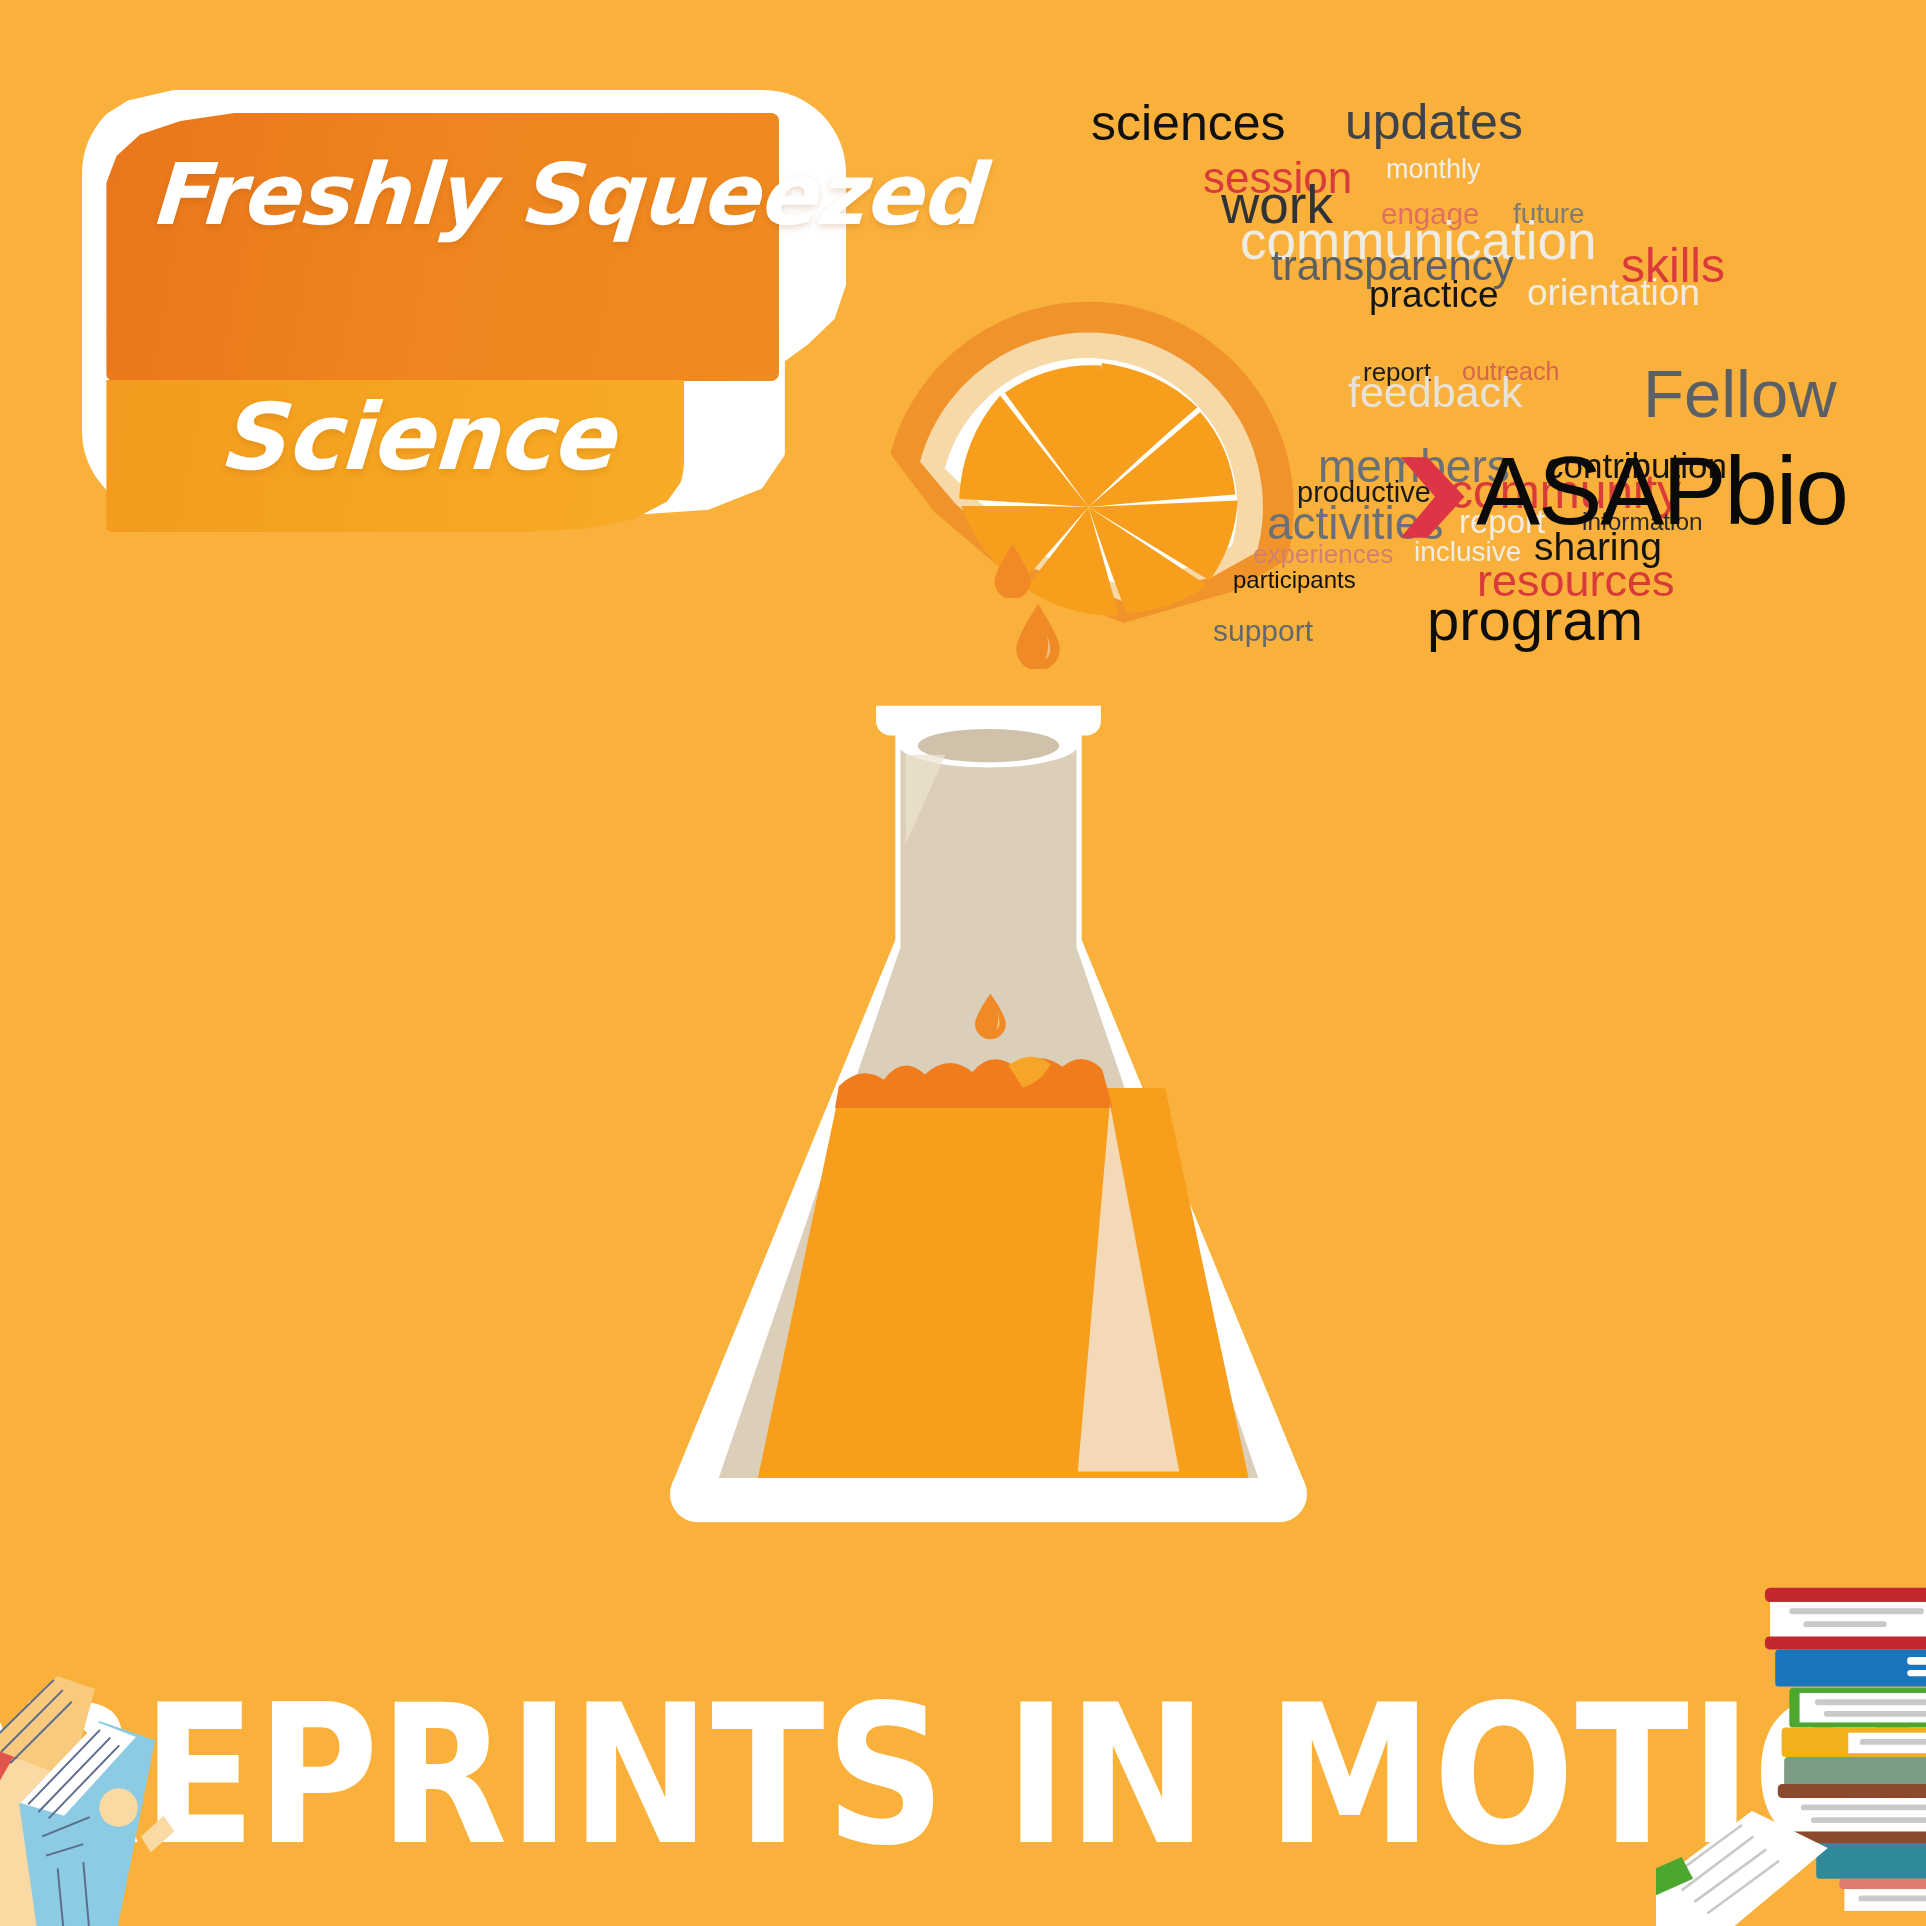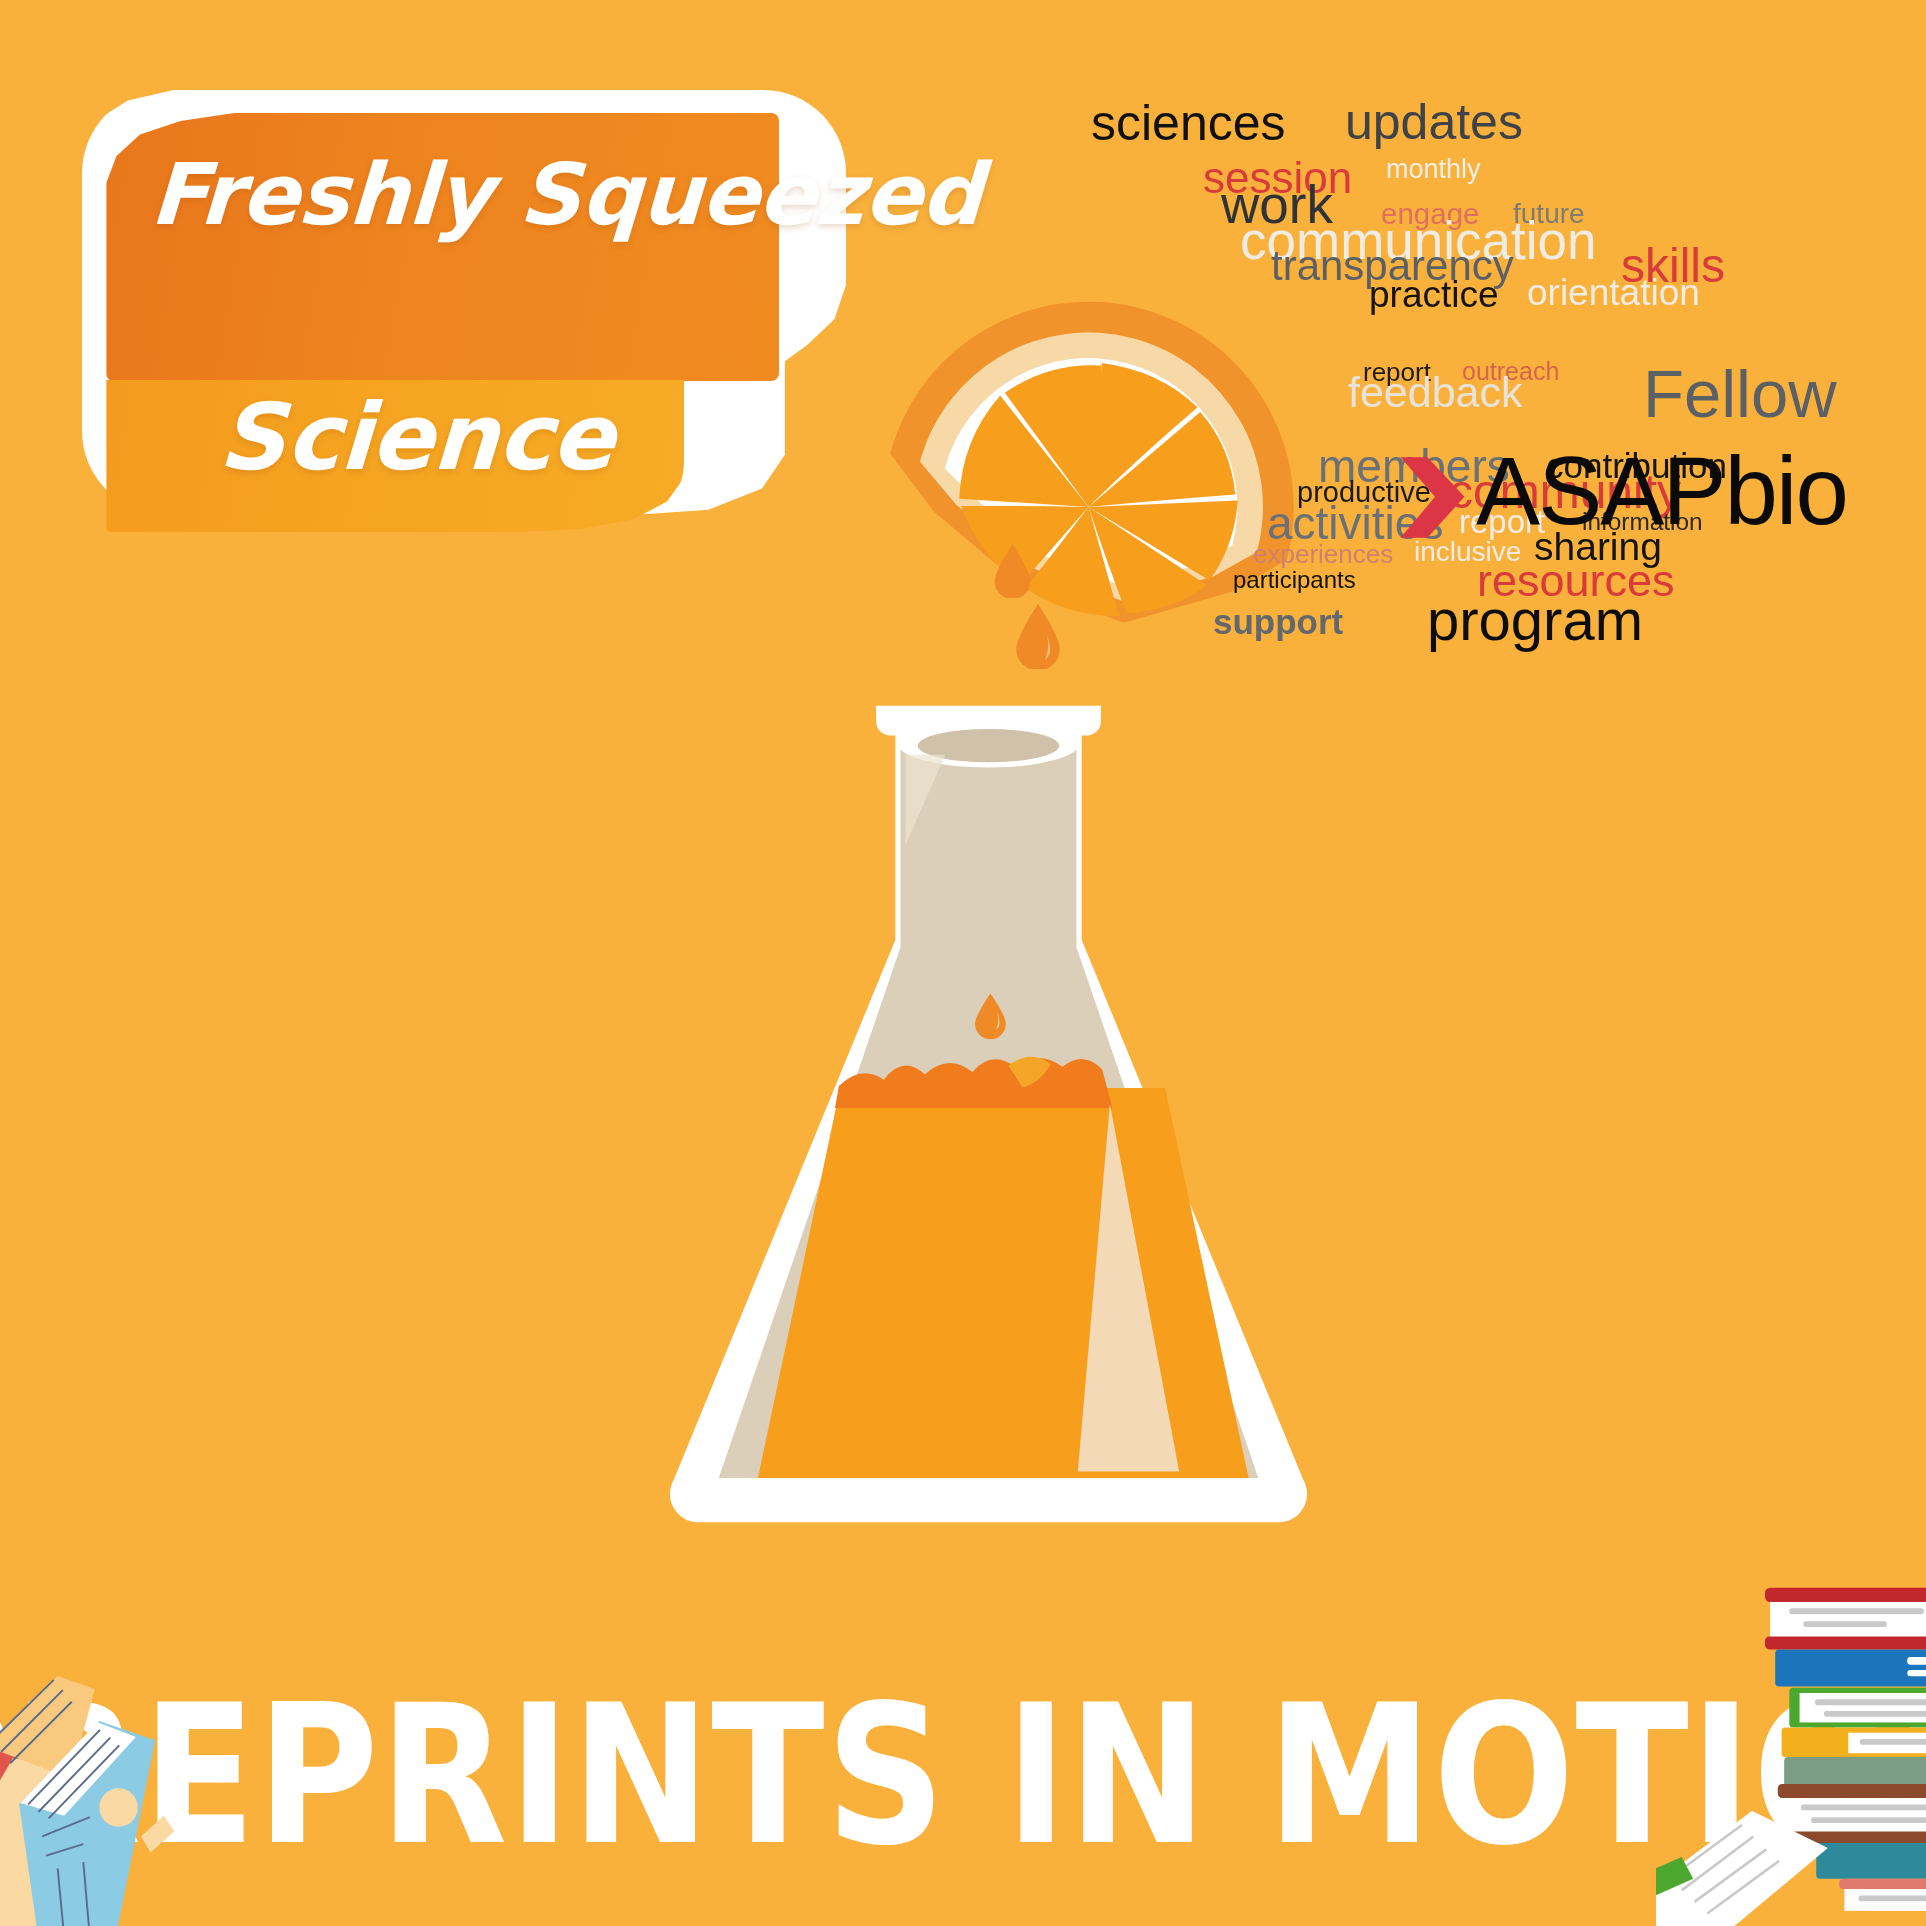--- a/index.html
+++ b/index.html
@@ -204,21 +204,21 @@
       <span class="w" style="left: 206px; top: 395px; font-size: 29px; color: rgb(26, 26, 26); font-weight: 400;">productive</span>
       <span class="w" style="left: 358px; top: 385px; font-size: 48px; color: rgb(217, 58, 58); font-weight: 400;">community</span>
       <span class="w" style="left: 176px; top: 417px; font-size: 46px; color: rgb(106, 112, 119); font-weight: 400;">activities</span>
       <span class="w" style="left: 368px; top: 422px; font-size: 33px; color: rgb(241, 237, 229); font-weight: 400;">report</span>
       <span class="w" style="left: 491px; top: 427px; font-size: 24.4px; color: rgb(42, 42, 42); font-weight: 400;">information</span>
       <span class="w" style="left: 162px; top: 458px; font-size: 26px; color: rgb(208, 128, 112); font-weight: 400;">experiences</span>
       <span class="w" style="left: 323px; top: 455px; font-size: 28px; color: rgb(239, 236, 228); font-weight: 400;">inclusive</span>
       <span class="w" style="left: 443px; top: 444px; font-size: 39px; color: rgb(19, 19, 19); font-weight: 400;">sharing</span>
       <span class="w" style="left: 142px; top: 485px; font-size: 24px; color: rgb(17, 17, 17); font-weight: 400;">participants</span>
       <span class="w" style="left: 386px; top: 475px; font-size: 45px; color: rgb(217, 58, 58); font-weight: 400;">resources</span>
-      <span class="w" style="left: 122px; top: 521px; font-size: 35px; color: rgb(98, 104, 110); font-weight: 700;">support</span>
+      <span class="w" style="left: 122px; top: 533px; font-size: 30px; color: rgb(98, 104, 110); font-weight: 400;">support</span>
       <span class="w" style="left: 336px; top: 508px; font-size: 58px; color: rgb(13, 13, 13); font-weight: 400;">program</span>
       <div class="asapbio" id="asapbio-logo">
     <svg class="asap-arrow" viewBox="0 0 108 130">
       <path d="M4 2 L46 2 L104 64 L46 128 L4 128 L58 64 Z" fill="#DC3545"></path>
     </svg>
     <span class="asap-text" style="color: rgb(10, 10, 10);">ASAPbio</span>
   </div>
     </div>
 
   <div class="banner">

